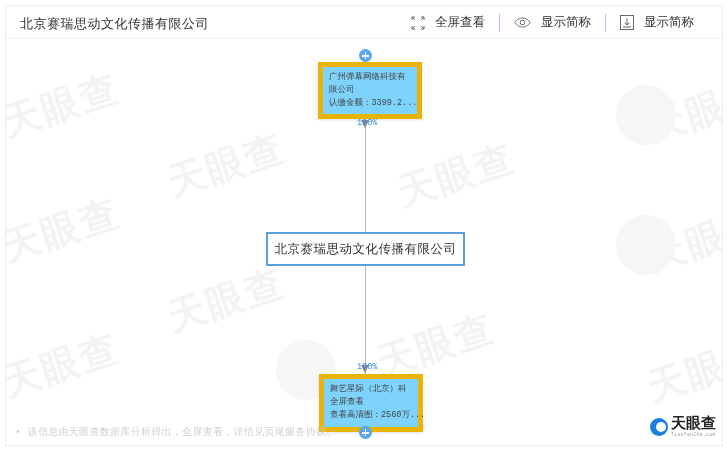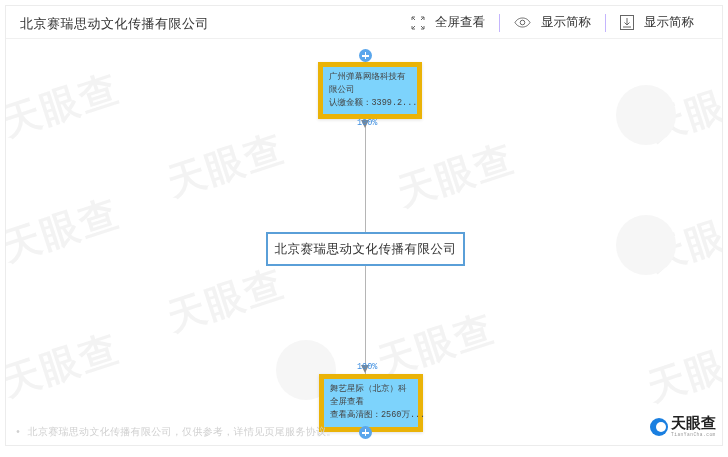--- a/index.html
+++ b/index.html
@@ -164,21 +164,21 @@
 
     <div class="arrow" style="top:325px;"></div>
     <div class="pct" style="top:322px;">100%</div>
     <div class="node" style="left:313px;top:334px;width:104px;height:58px;">
       <div>舞艺星际（北京）科</div>
       <div>全屏查看</div>
       <div class="amt">查看高清图：2560万...</div>
     </div>
     <div class="plus" style="left:353px;top:386px;"></div>
 
-    <div class="footer-note">• 北京赛瑞思动文化传播有限公司，仅供参考，详情见页尾服务协议。</div>
+    <div class="footer-note">• 该信息由天眼查数据库分析得出，全屏查看，详情见页尾服务协议。</div>
 
     <div class="brand">
       <div class="brand-logo"></div>
       <div>
         <div class="brand-text">天眼查</div>
         <div class="brand-sub">TianYanCha.com</div>
       </div>
     </div>
   </div>
 </div>

